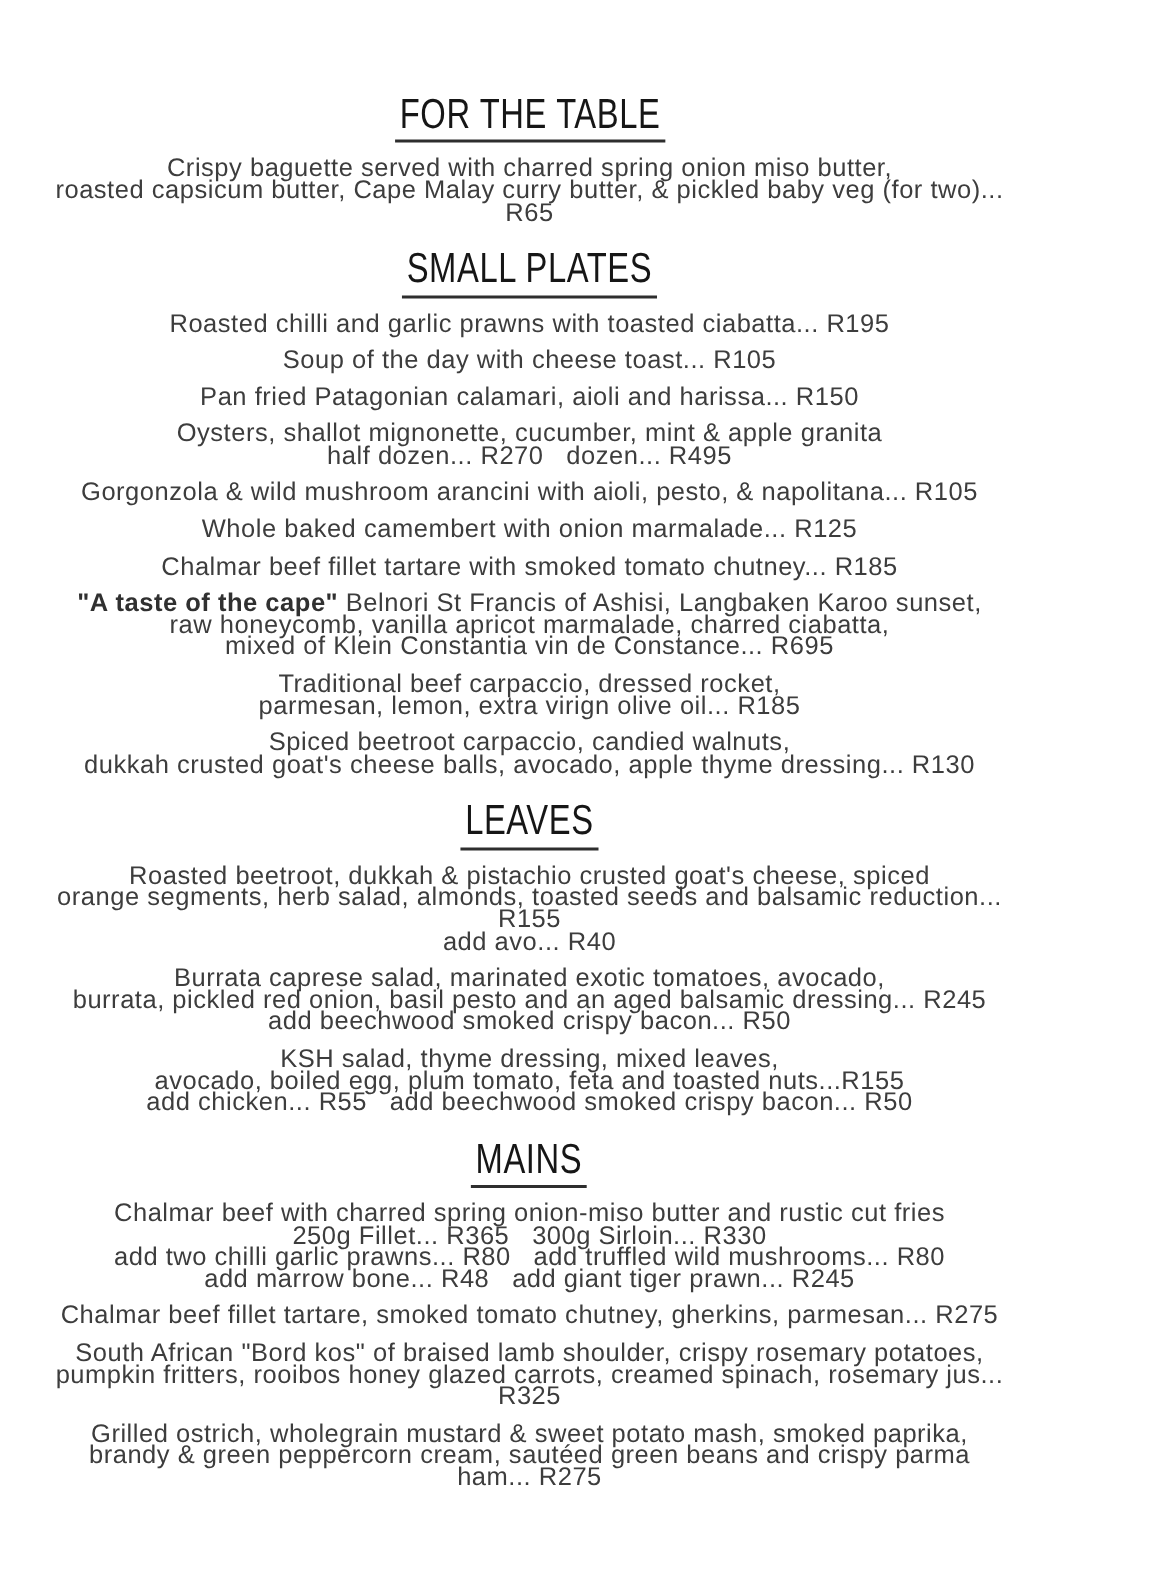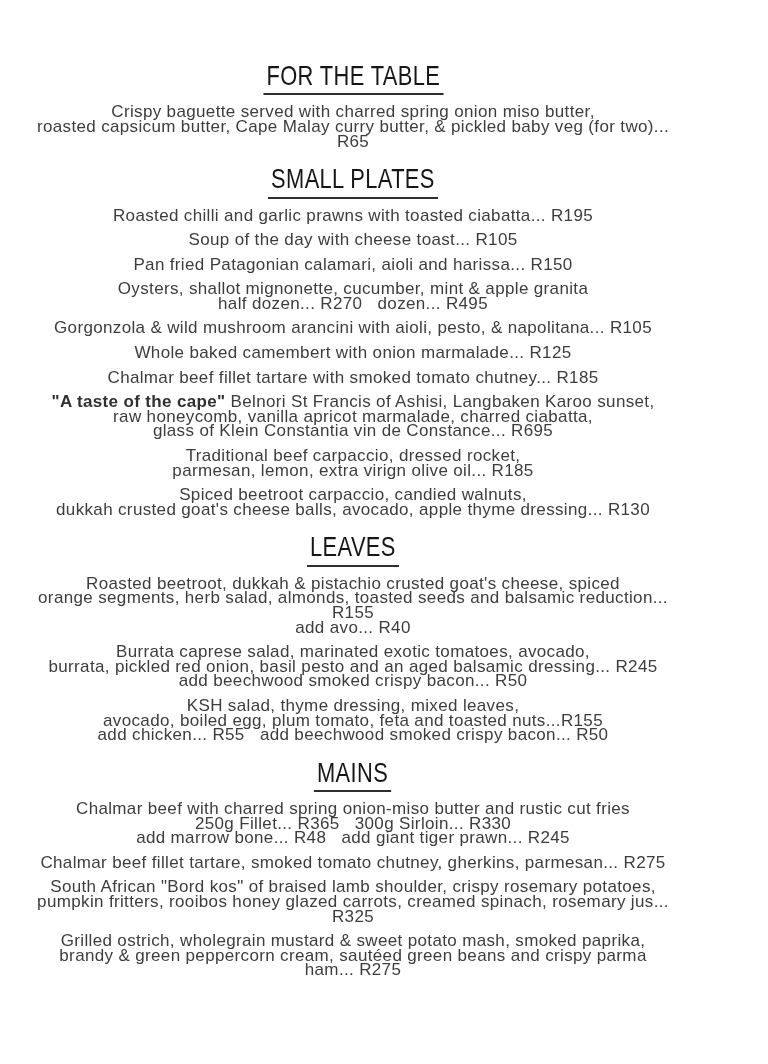--- a/index.html
+++ b/index.html
@@ -105,21 +105,21 @@
         </p>
         <p class="item">
           <span class="line">Whole baked camembert with onion marmalade... R125</span>
         </p>
         <p class="item">
           <span class="line">Chalmar beef fillet tartare with smoked tomato chutney... R185</span>
         </p>
         <p class="item">
           <span class="line"><b>"A taste of the cape"</b><span> Belnori St Francis of Ashisi, Langbaken Karoo sunset,</span></span>
           <span class="line">raw honeycomb, vanilla apricot marmalade, charred ciabatta,</span>
-          <span class="line">glass of Klein Constantia vin de Constance... R695</span>
+          <span class="line">mixed of Klein Constantia vin de Constance... R695</span>
         </p>
         <p class="item">
           <span class="line">Traditional beef carpaccio, dressed rocket,</span>
           <span class="line">parmesan, lemon, extra virign olive oil... R185</span>
         </p>
         <p class="item">
           <span class="line">Spiced beetroot carpaccio, candied walnuts,</span>
           <span class="line">dukkah crusted goat's cheese balls, avocado, apple thyme dressing... R130</span>
         </p>
       </div>
@@ -149,20 +149,21 @@
   </section>
 
   <section>
     <h2 class="section-heading">
       <span class="section-title-text">MAINS</span>
     </h2>
     <div class="items">
         <p class="item">
           <span class="line">Chalmar beef with charred spring onion-miso butter and rustic cut fries</span>
           <span class="line">250g Fillet... R365   300g Sirloin... R330</span>
+          <span class="line">add two chilli garlic prawns... R80   add truffled wild mushrooms... R80</span>
           <span class="line">add marrow bone... R48   add giant tiger prawn... R245</span>
         </p>
         <p class="item">
           <span class="line">Chalmar beef fillet tartare, smoked tomato chutney, gherkins, parmesan... R275</span>
         </p>
         <p class="item">
           <span class="line">South African "Bord kos" of braised lamb shoulder, crispy rosemary potatoes,</span>
           <span class="line">pumpkin fritters, rooibos honey glazed carrots, creamed spinach, rosemary jus... R325</span>
         </p>
         <p class="item">

